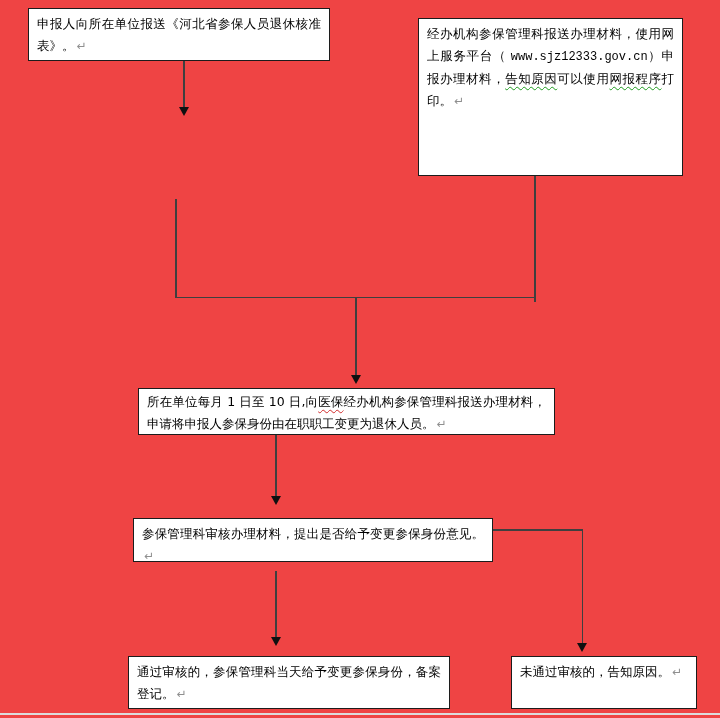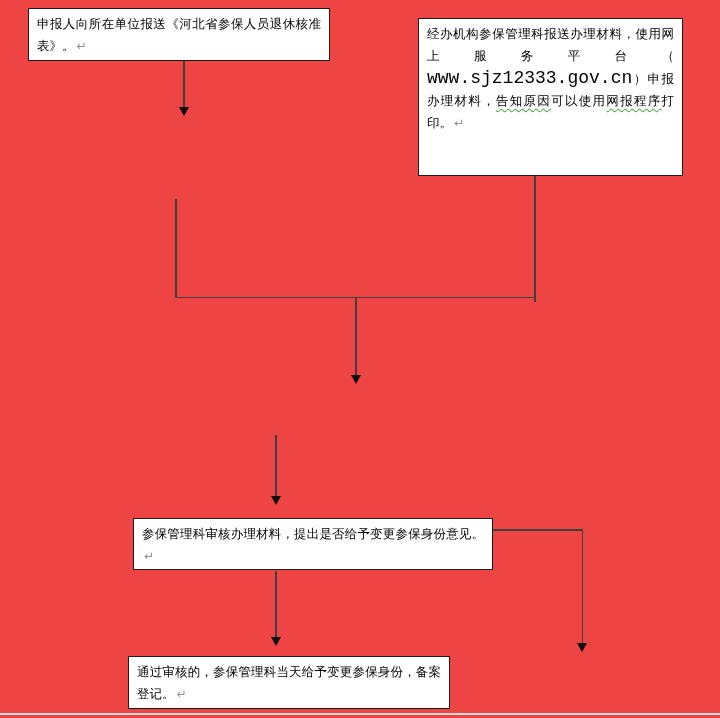--- a/index.html
+++ b/index.html
@@ -25,32 +25,32 @@
     font-size: 12.5px;
     line-height: 22px;
     padding: 4px 8px 0 8px;
     text-align: justify;
     overflow: hidden;
   }
   #node-declare      { left: 28px;  top: 8px;   width: 302px; height: 53px; }
   #node-online       { left: 418px; top: 18px;  width: 265px; height: 158px; }
   #node-unit-review  { left: 22px;  top: 125px; width: 313px; height: 74px; }
   #node-submit       { left: 138px; top: 388px; width: 417px; height: 47px; padding-top: 2px; }
-  #node-dept-review  { left: 133px; top: 518px; width: 360px; height: 52px; }
+  #node-dept-review  { left: 133px; top: 518px; width: 360px; height: 44px; }
   #node-approved     { left: 128px; top: 656px; width: 322px; height: 53px; }
   #node-rejected     { left: 511px; top: 656px; width: 186px; height: 53px; }
 
   .pilcrow {
     color: #8f8f8f;
     font-size: 12px;
     margin-left: 2px;
   }
   .url {
     font-family: "Liberation Mono", monospace;
-    font-size: 18px;
+    font-size: 12px;
   }
   .sp-green {
     text-decoration: underline wavy #1d9a1d 1px;
     text-decoration-skip-ink: none;
     text-underline-offset: 3px;
   }
   .sp-red {
     text-decoration: underline wavy #d22b2b 1px;
     text-decoration-skip-ink: none;
     text-underline-offset: 3px;
@@ -109,29 +109,35 @@
 
   <div class="node" id="node-declare">
     <span>申报人向所在单位报送《河北省参保人员退休核准表》。</span><span class="pilcrow">↵</span>
   </div>
 
   <div class="node" id="node-online">
     <span>经办机构参保管理科报送办理材料，使用网上服务平台（ </span><span class="url">www.sjz12333.gov.cn</span><span>）申报办理材料，</span><span class="sp-green">告知原因</span><span>可以使用</span><span class="sp-green">网报程序</span><span>打印。</span><span class="pilcrow">↵</span>
   </div>
 
 
+  <div class="node" id="node-submit">
+    <span>所在单位每月 1 日至 10 日,向</span><span class="sp-red">医保</span><span>经办机构参保管理科报送办理材料，申请将申报人参保身份由在职职工变更为退休人员。</span><span class="pilcrow">↵</span>
+  </div>
 
   <div class="node" id="node-dept-review">
     <span>参保管理科审核办理材料，提出是否给予变更参保身份意见。</span><span class="pilcrow">↵</span>
   </div>
 
   <div class="node" id="node-approved">
     <span>通过审核的，参保管理科当天给予变更参保身份，备案登记。</span><span class="pilcrow">↵</span>
   </div>
 
+  <div class="node" id="node-rejected">
+    <span>未通过审核的，告知原因。</span><span class="pilcrow">↵</span>
+  </div>
 
   <div class="vline" id="arr1-shaft"></div>
   <div class="ahead" id="arr1-head"></div>
 
   <div class="vline" id="elbow-left-v"></div>
   <div class="vline" id="elbow-right-v"></div>
   <div class="hline" id="elbow-h"></div>
 
   <div class="vline" id="arr2-shaft"></div>
   <div class="ahead" id="arr2-head"></div>

